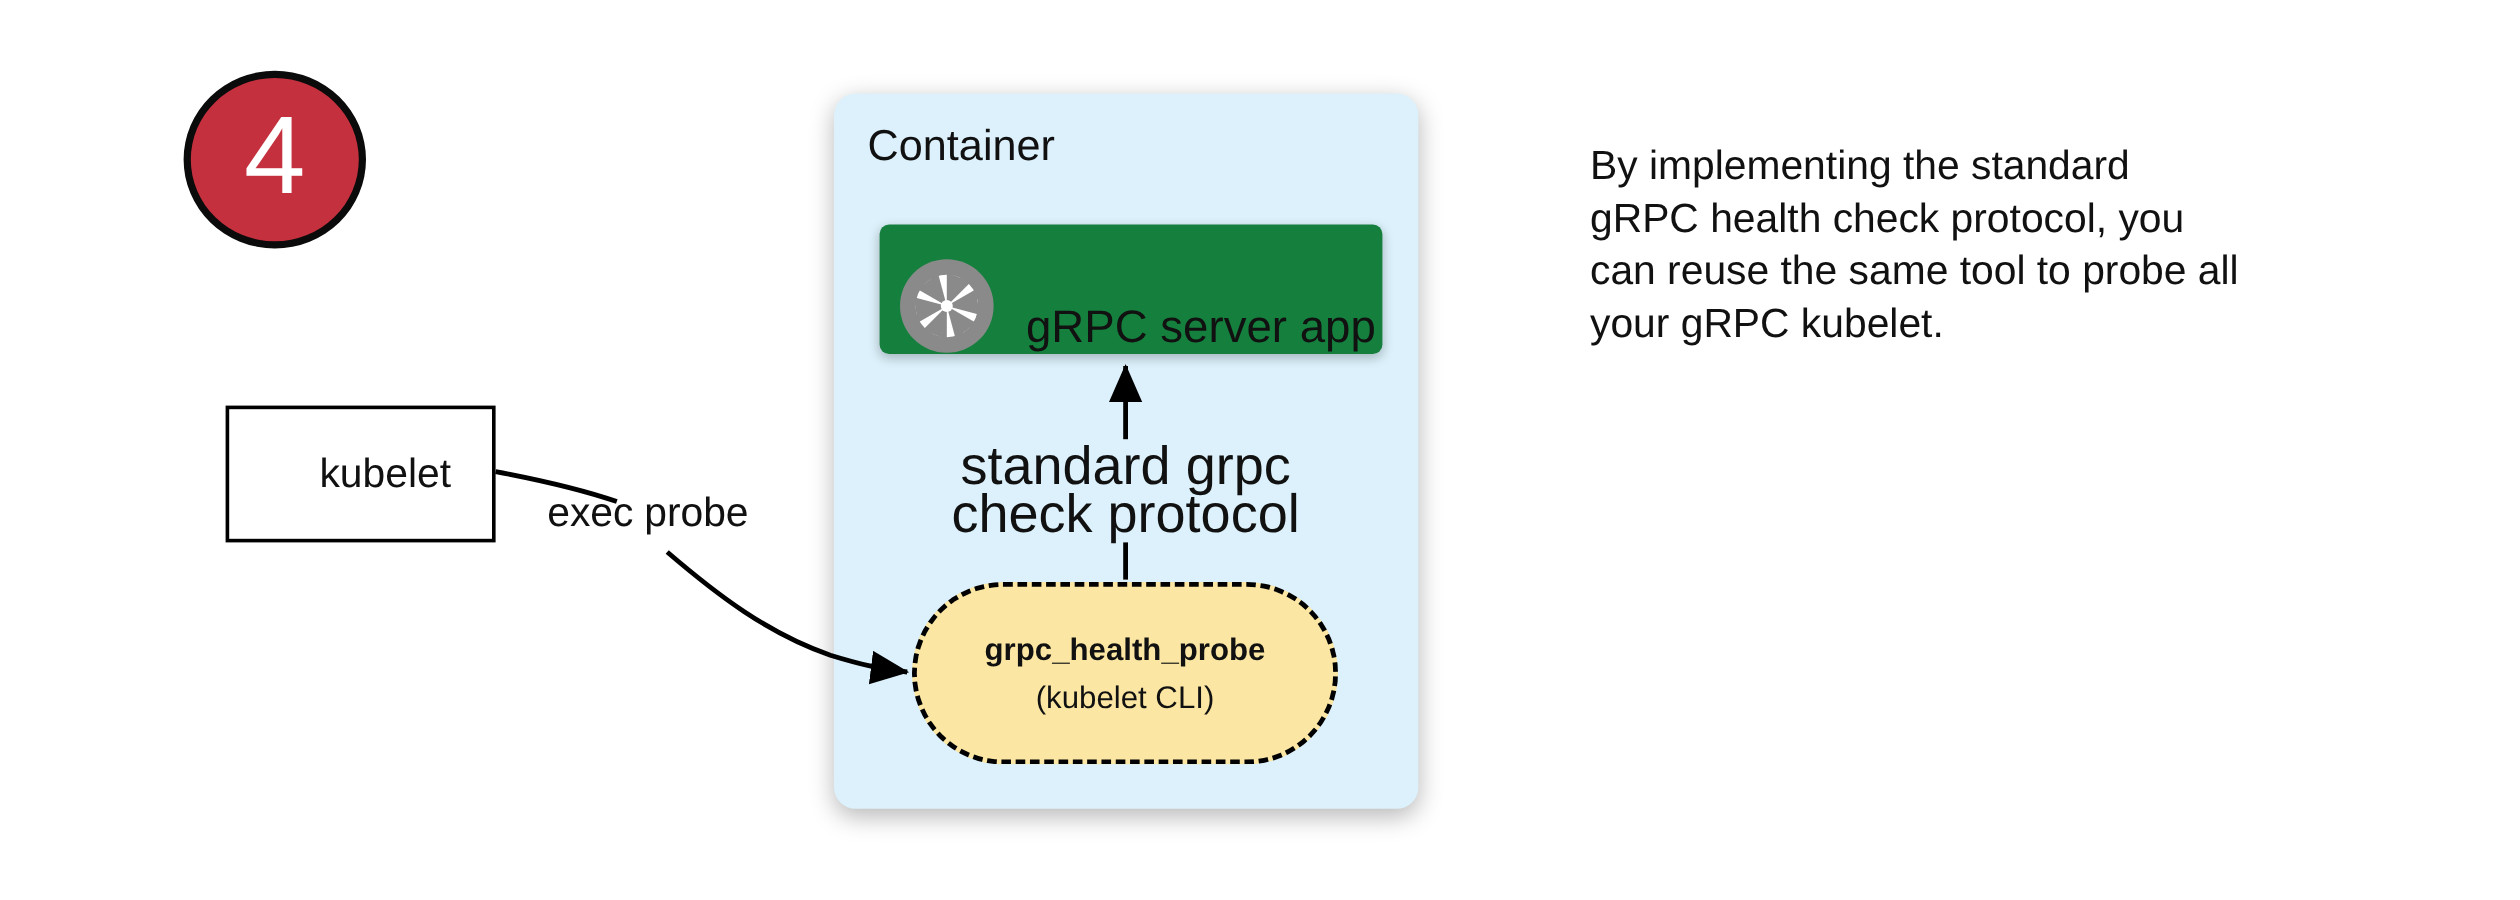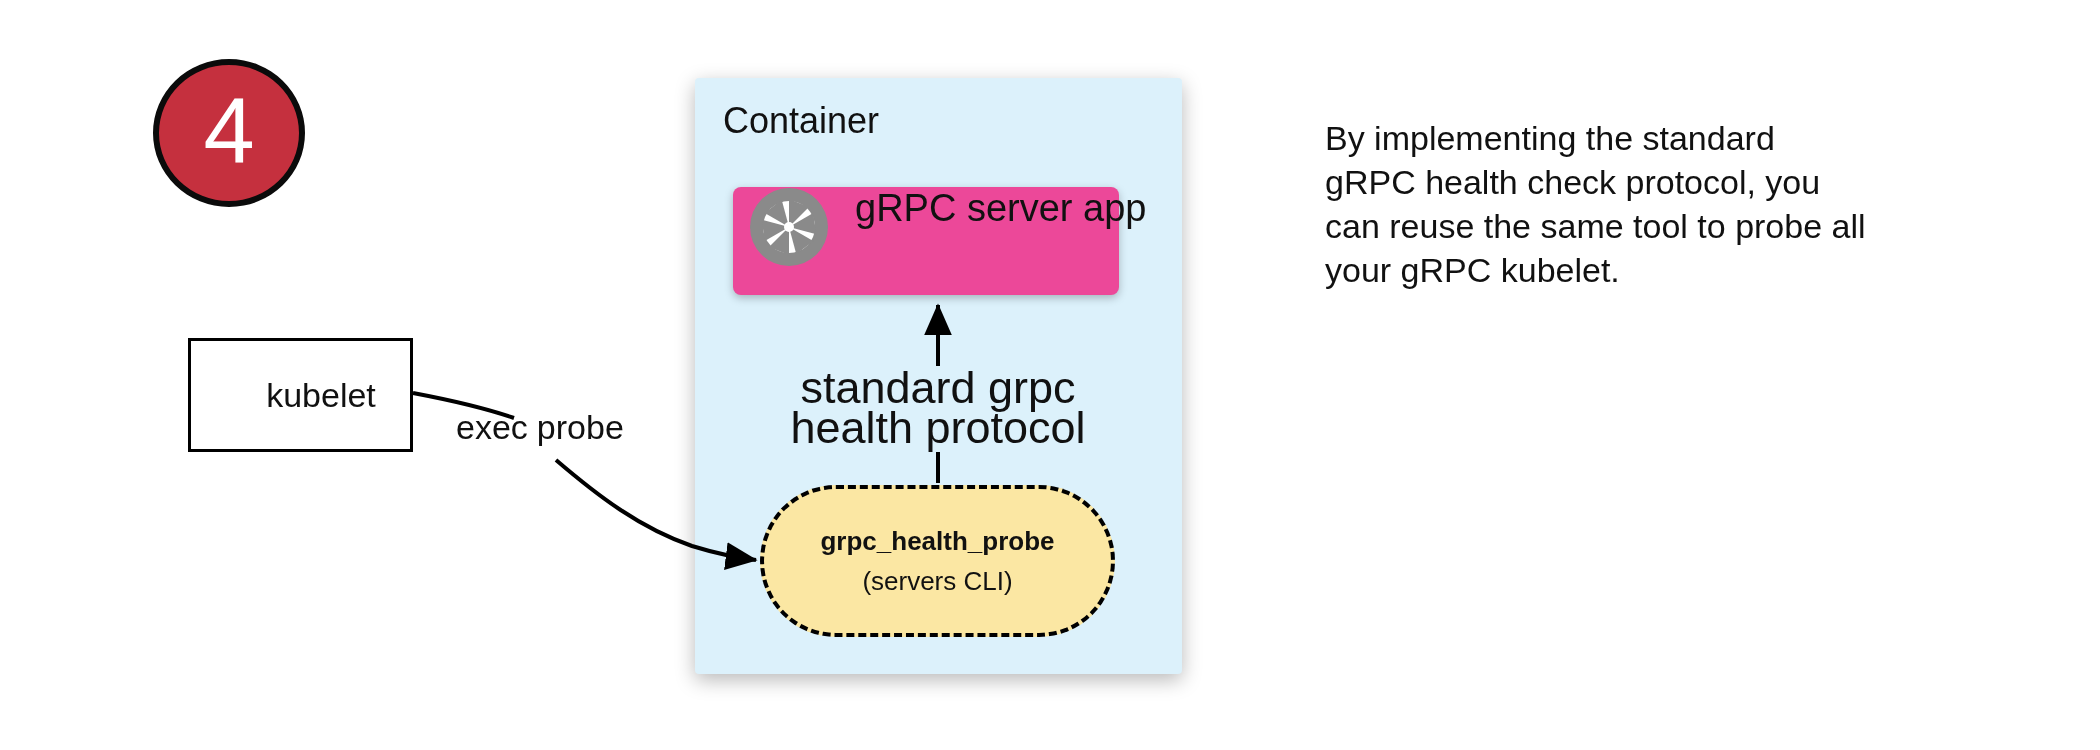--- a/index.html
+++ b/index.html
@@ -24,31 +24,31 @@
     display:flex;align-items:center;justify-content:center;font-size:34px;padding-left:41px;
   }
 
   
   .exec-label{left:456px;top:408px;font-size:34px;white-space:nowrap;z-index:3;}
   .exec-label .b{font-weight:normal;}
   .exec-label .r{margin-left:9px;}
 
   
   .container-box{
-    left:695px;top:78px;width:487px;height:596px;border-radius:4px;
+    left:695px;top:78px;width:487px;height:596px;border-radius:18px;
     background:var(--container-blue,#DCF1FB);
     box-shadow:0 6px 20px rgba(0,0,0,.28);z-index:1;
   }
   .container-title{left:28px;top:22px;font-size:36px;}
 
   
   .server-box{
-    left:38px;top:109px;width:386px;height:108px;border-radius:8px;background:#ec4899;
+    left:38px;top:109px;width:419px;height:108px;border-radius:8px;background:#15803d;
     box-shadow:0 3px 9px rgba(0,0,0,.25);
-    display:flex;align-items:flex-start;padding-left:16px;box-sizing:border-box;
+    display:flex;align-items:flex-end;padding-left:16px;box-sizing:border-box;
   }
   .server-box .icon{width:80px;height:80px;flex:0 0 auto;}
   .server-box .lbl{font-size:38px;margin-left:26px;white-space:nowrap;}
 
   
   .probe-box{
     left:65px;top:407px;width:355px;height:152px;box-sizing:border-box;
     background:var(--probe-yellow,#FBE7A3);border:4px dashed #000000;border-radius:76px;
     display:flex;flex-direction:column;align-items:center;justify-content:center;
     text-align:center;line-height:40px;font-size:26px;
@@ -99,26 +99,26 @@
           <path d="M40 40 L40 12 L60 20 Z" transform="rotate(240 40 40)"></path>
           <path d="M40 40 L40 12 L60 20 Z" transform="rotate(300 40 40)"></path>
         </g>
         <circle cx="40" cy="40" r="5" fill="#ffffff"></circle>
       </svg>
       <span class="lbl">gRPC server app</span>
     </div>
 
     <div class="abs protocol-label">
       <div>standard grpc</div>
-      <div>health protocol</div>
+      <div>check protocol</div>
     </div>
 
     <div class="abs probe-box">
       <div class="t">grpc_health_probe</div>
-      <div>(servers CLI)</div>
+      <div>(kubelet CLI)</div>
     </div>
   </div>
 
   <svg id="arrows" class="abs" width="2100" height="750" viewBox="0 0 2100 750" aria-hidden="true">
     <defs>
       <marker id="ah" markerWidth="9" markerHeight="8" refX="7.6" refY="3.5" orient="auto" markerUnits="strokeWidth">
         <path d="M0,0 L8,3.5 L0,7 Z" fill="#000"></path>
       </marker>
     </defs>
 

